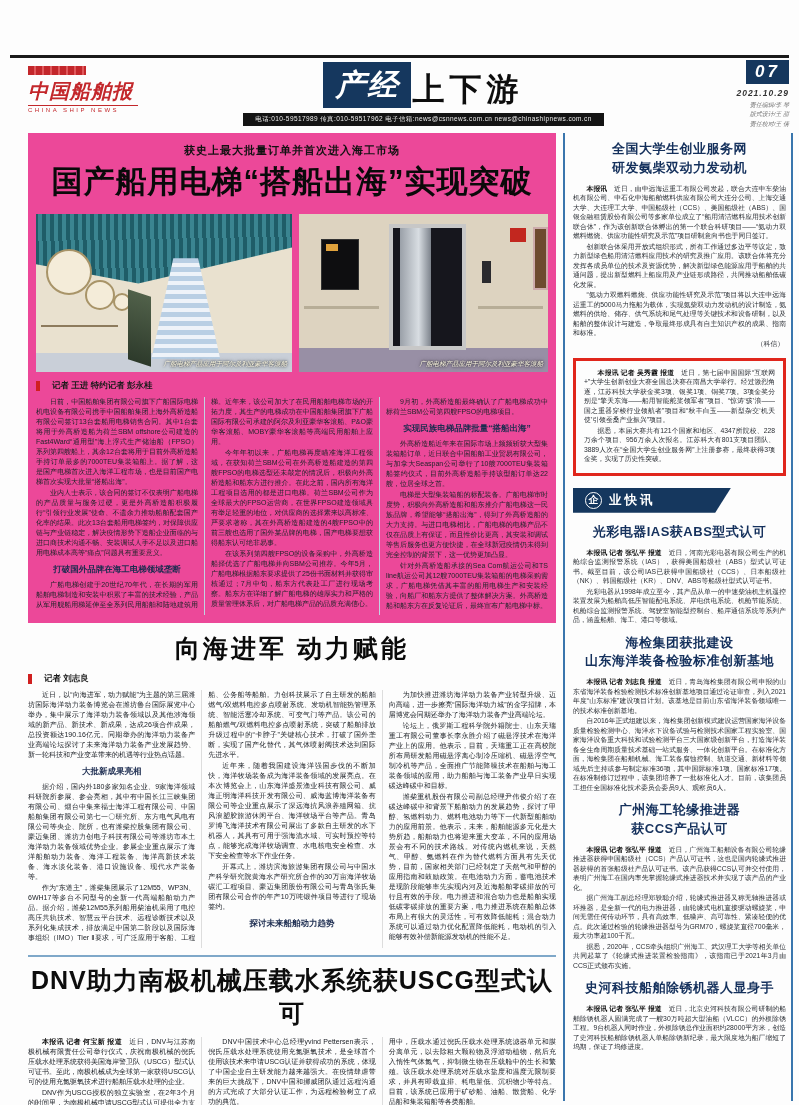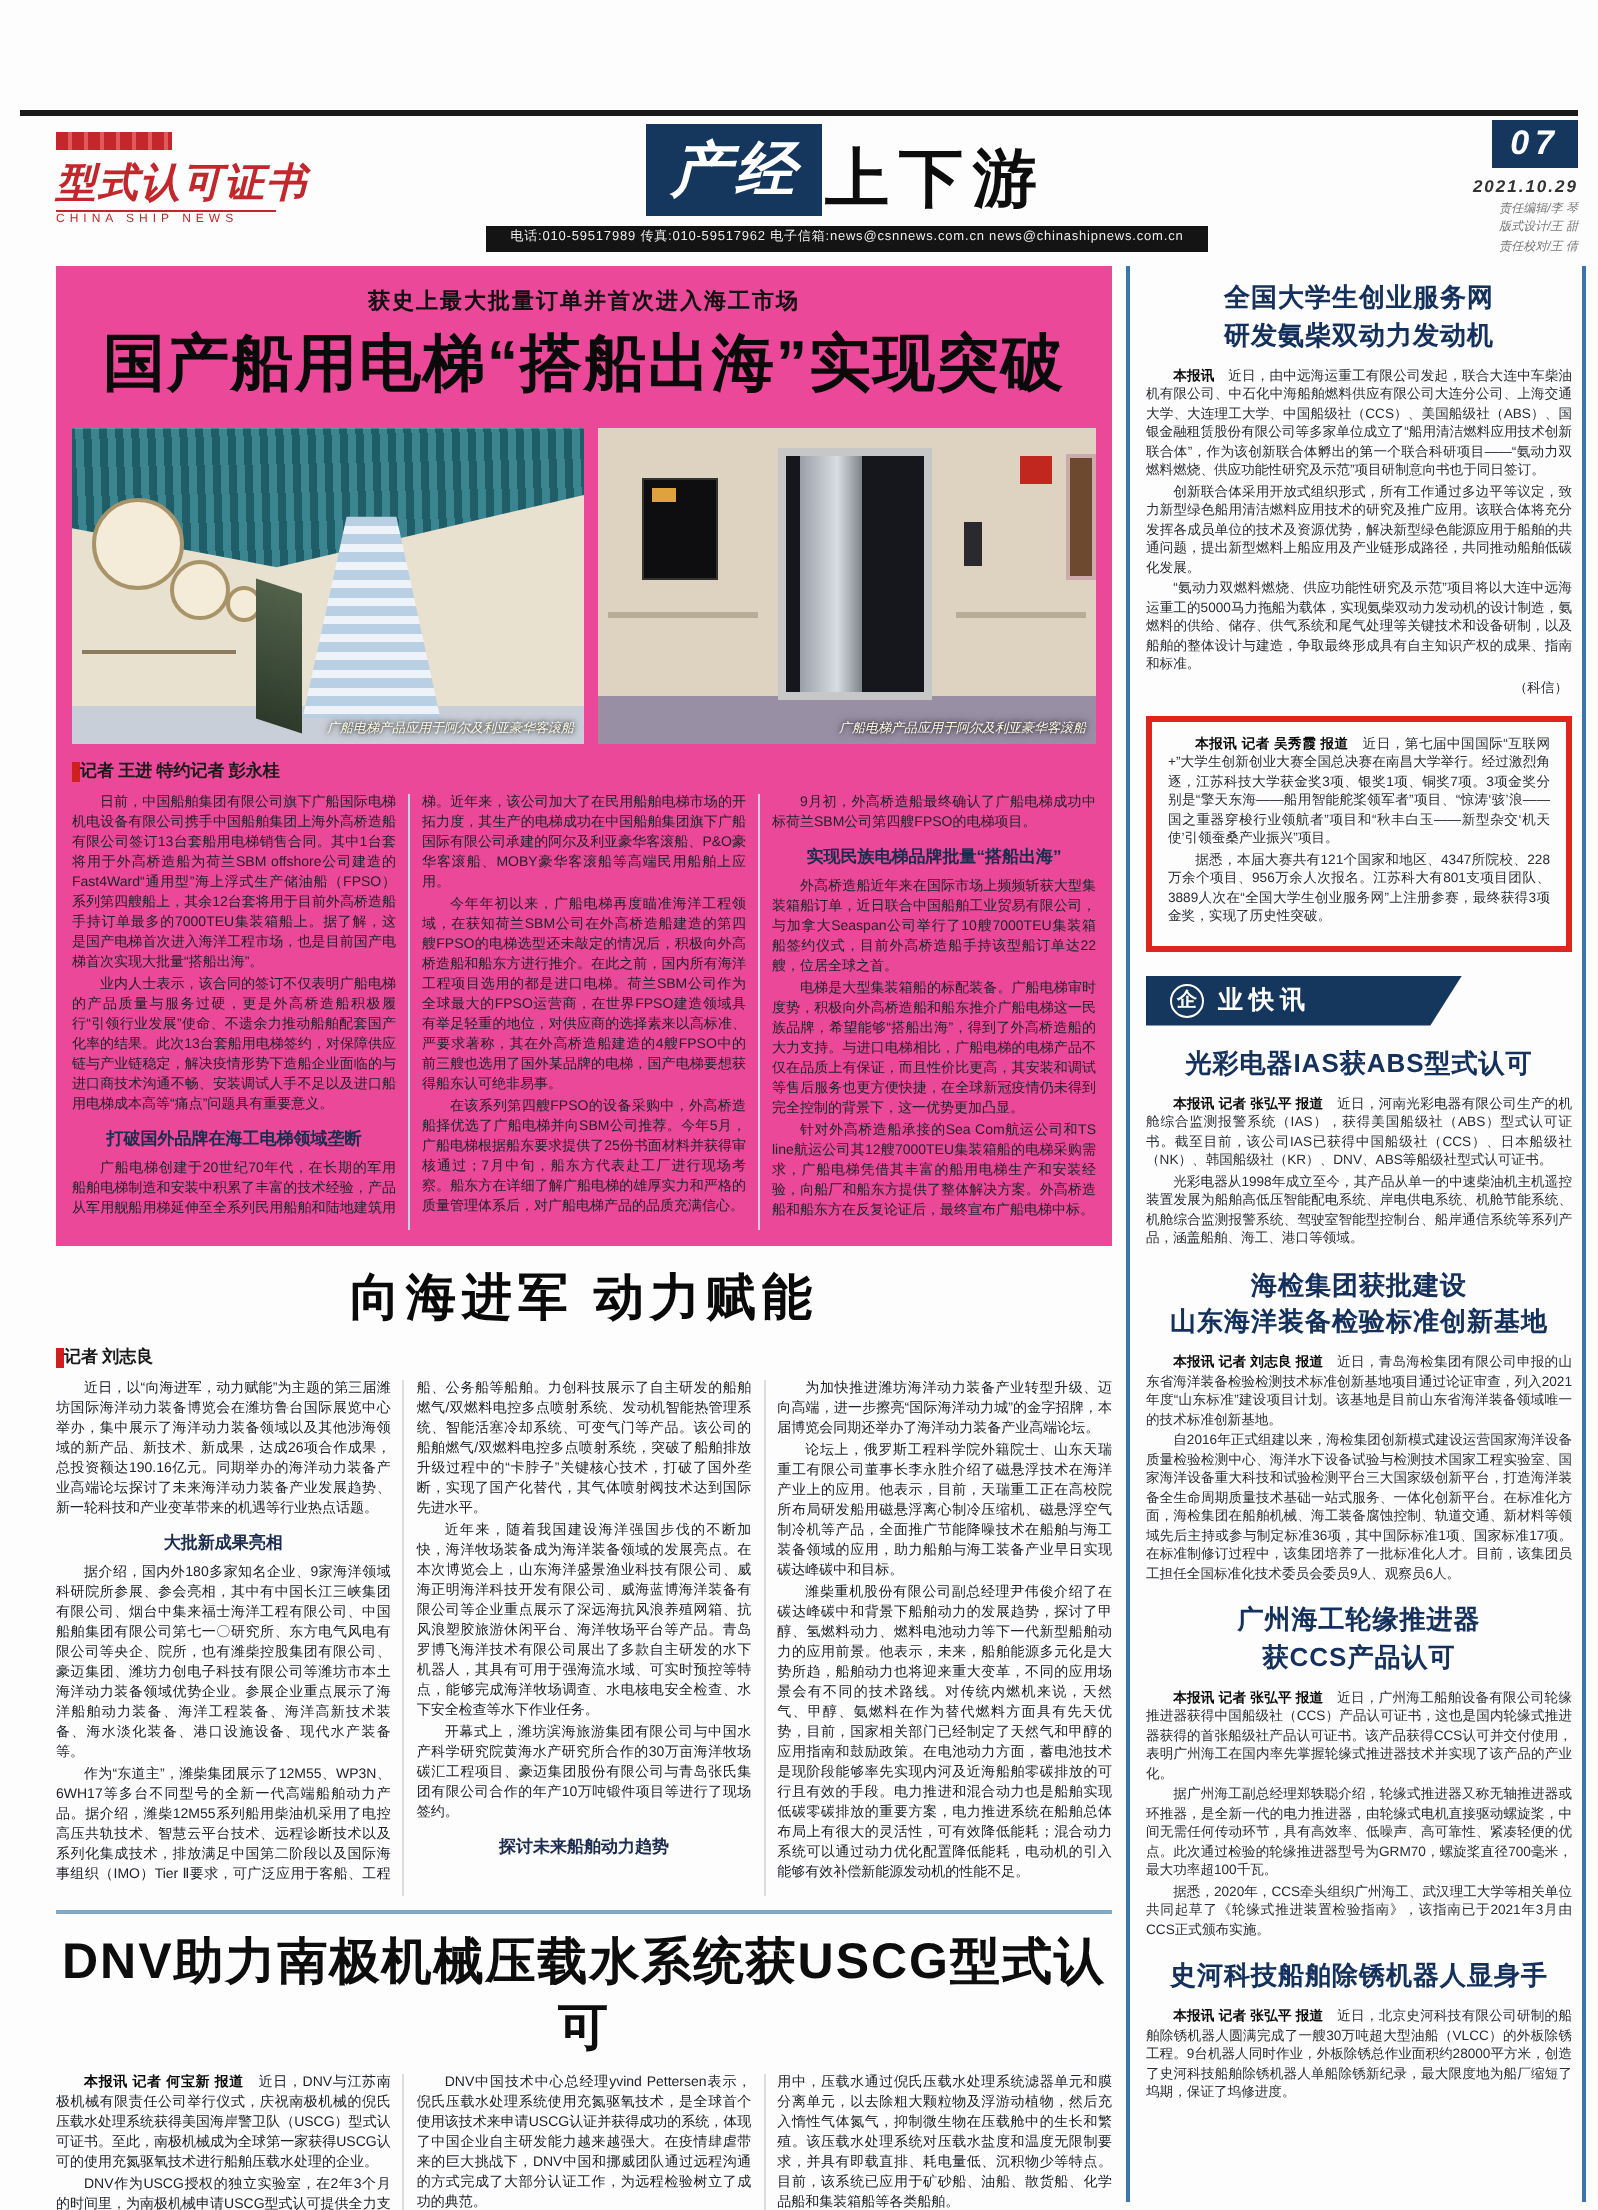--- a/index.html
+++ b/index.html
@@ -60,21 +60,21 @@
   .p2-door{position:absolute;left:36%;top:6%;width:31%;height:80%;background:#16161d;border:4px solid #c7c7c7;}
   .p2-door-in{position:absolute;left:10%;top:0;width:45%;height:100%;background:linear-gradient(90deg,#9aa0a8,#d8dde2 60%,#7d838c);}
   .p2-sign{position:absolute;left:9%;top:16%;width:15%;height:32%;background:#0e0e10;border:1px solid #333;}
   .p2-sign i{position:absolute;left:10%;top:8%;width:35%;height:14%;background:#e0a23c;}
   .p2-red{position:absolute;right:9%;top:9%;width:16px;height:14px;background:#c2271f;}
   .p2-rail-l{position:absolute;left:2%;top:58%;width:30%;height:3px;background:#b7ad97;}
   .p2-rail-r{position:absolute;right:2%;top:58%;width:26%;height:3px;background:#b7ad97;}
   .p2-panel{position:absolute;right:23%;top:30%;width:9px;height:22px;background:#2a2a2e;}
   .p2-art{position:absolute;right:0;top:8%;width:6%;height:40%;background:#6d4a2f;border:2px solid #caa;}
   
-  .byline{display:flex;align-items:center;gap:0;margin:8px 0 5px;font-size:8.5px;font-weight:bold;color:#1a1a1a;font-family:Liberation Serif, serif;}
+  .byline{display:flex;align-items:center;gap:12px;margin:8px 0 5px;font-size:8.5px;font-weight:bold;color:#1a1a1a;}
   .red-tick{display:inline-block;width:4px;height:10px;background:#d01f1f;flex:none;}
   .cols3{column-count:3;column-gap:13px;column-rule:1px solid #c2d2e2;column-fill:auto;overflow:hidden;
          font-size:7px;line-height:10px;text-align:justify;color:#20242a;}
   .lead-text{height:218px;}
   p.ind{text-indent:2em;margin-bottom:1px;}
   b.lead-in{color:#0d0d0d;}
   h3.subhead{text-align:center;font-size:8.5px;font-weight:bold;color:#1c2c50;margin:6px 0;}
   
   .expo-sec{padding-top:9px;}
   .expo-title{text-align:center;font-size:25px;font-weight:900;color:#0a0a0a;letter-spacing:3px;}
@@ -98,21 +98,21 @@
 </style>
 </head>
 <body>
 
 <div class="page">
   <div class="topline"></div>
 
   <header>
     <div class="mast-left">
       <div class="flag"></div>
-      <div class="logo-cn">型式认可证书</div>
+      <div class="logo-cn">中国船舶报</div>
       <div class="logo-en">CHINA SHIP NEWS</div>
     </div>
     <div class="mast-center">
       <div class="mast-row">
         <div class="chanjing-box">产经</div>
         <div class="section-name">上下游</div>
       </div>
       <div class="contact-bar">电话:010-59517989  传真:010-59517962  电子信箱:news@csnnews.com.cn  news@chinashipnews.com.cn</div>
     </div>
     <div class="mast-right">

